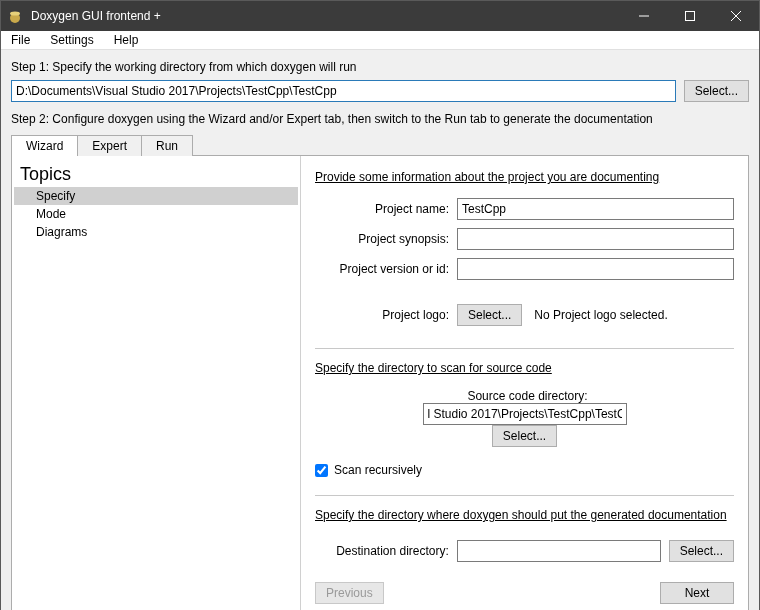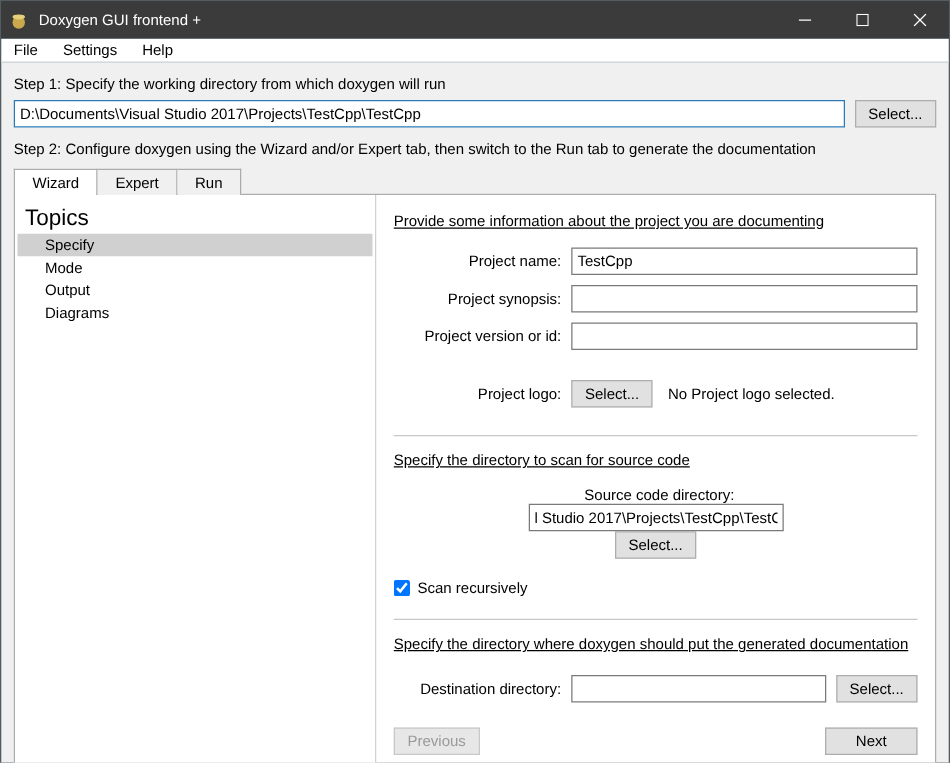--- a/index.html
+++ b/index.html
@@ -1,17 +1,17 @@
 <!DOCTYPE html>
 <html><head>
 <meta charset="utf-8">
 <style>
 * { box-sizing: border-box; margin: 0; padding: 0; font-family: "Segoe UI", Tahoma, sans-serif; font-size: 12px; }
 body { background: #3b3b3b; width: 760px; height: 610px; overflow: hidden; }
-.window { width: 760px; height: 610px; background: #0c4a6e; display: flex; flex-direction: column; border: 1px solid #5a5a5a; }
+.window { width: 760px; height: 610px; background: #0ea5e9; display: flex; flex-direction: column; border: 1px solid #5a5a5a; }
 .titlebar { height: 30px; background: #3b3b3b; color: #fff; display: flex; align-items: center; padding-left: 6px; }
 .titlebar .app-icon { width: 16px; height: 16px; margin-right: 8px; display: flex; align-items: center; justify-content: center; }
 .titlebar .title { flex: 1; font-size: 12px; }
 .titlebar .win-controls { display: flex; }
 .titlebar .win-btn { width: 46px; height: 30px; display: flex; align-items: center; justify-content: center; color: #fff; }
 .menubar { height: 22px; background: #fff; display: flex; align-items: center; padding: 0 0; border-bottom: 1px solid #e0e0e0; }
 .menubar .menu-item { padding: 2px 10px; }
 .content { flex: 1; background: #f0f0f0; padding: 8px 10px 10px 10px; display: flex; flex-direction: column; }
 .step-label { margin: 2px 0 6px 0; color: #000; }
 .row { display: flex; align-items: center; margin-bottom: 8px; }
@@ -100,21 +100,20 @@
       <div class="tab">Expert</div>
       <div class="tab">Run</div>
     </div>
 
     <div class="panels">
       <div class="left-panel">
         <div class="topics-header">Topics</div>
         <div class="topics-list">
           <div class="topic-item selected">Specify</div>
           <div class="topic-item">Mode</div>
-          <div class="topic-item">Output</div>
           <div class="topic-item">Diagrams</div>
         </div>
       </div>
 
       <div class="right-panel">
         <div class="section-text">Provide some information about the project you are documenting</div>
 
         <div class="form-row">
           <div class="form-label">Project name:</div>
           <input class="text-input" value="TestCpp" style="">

